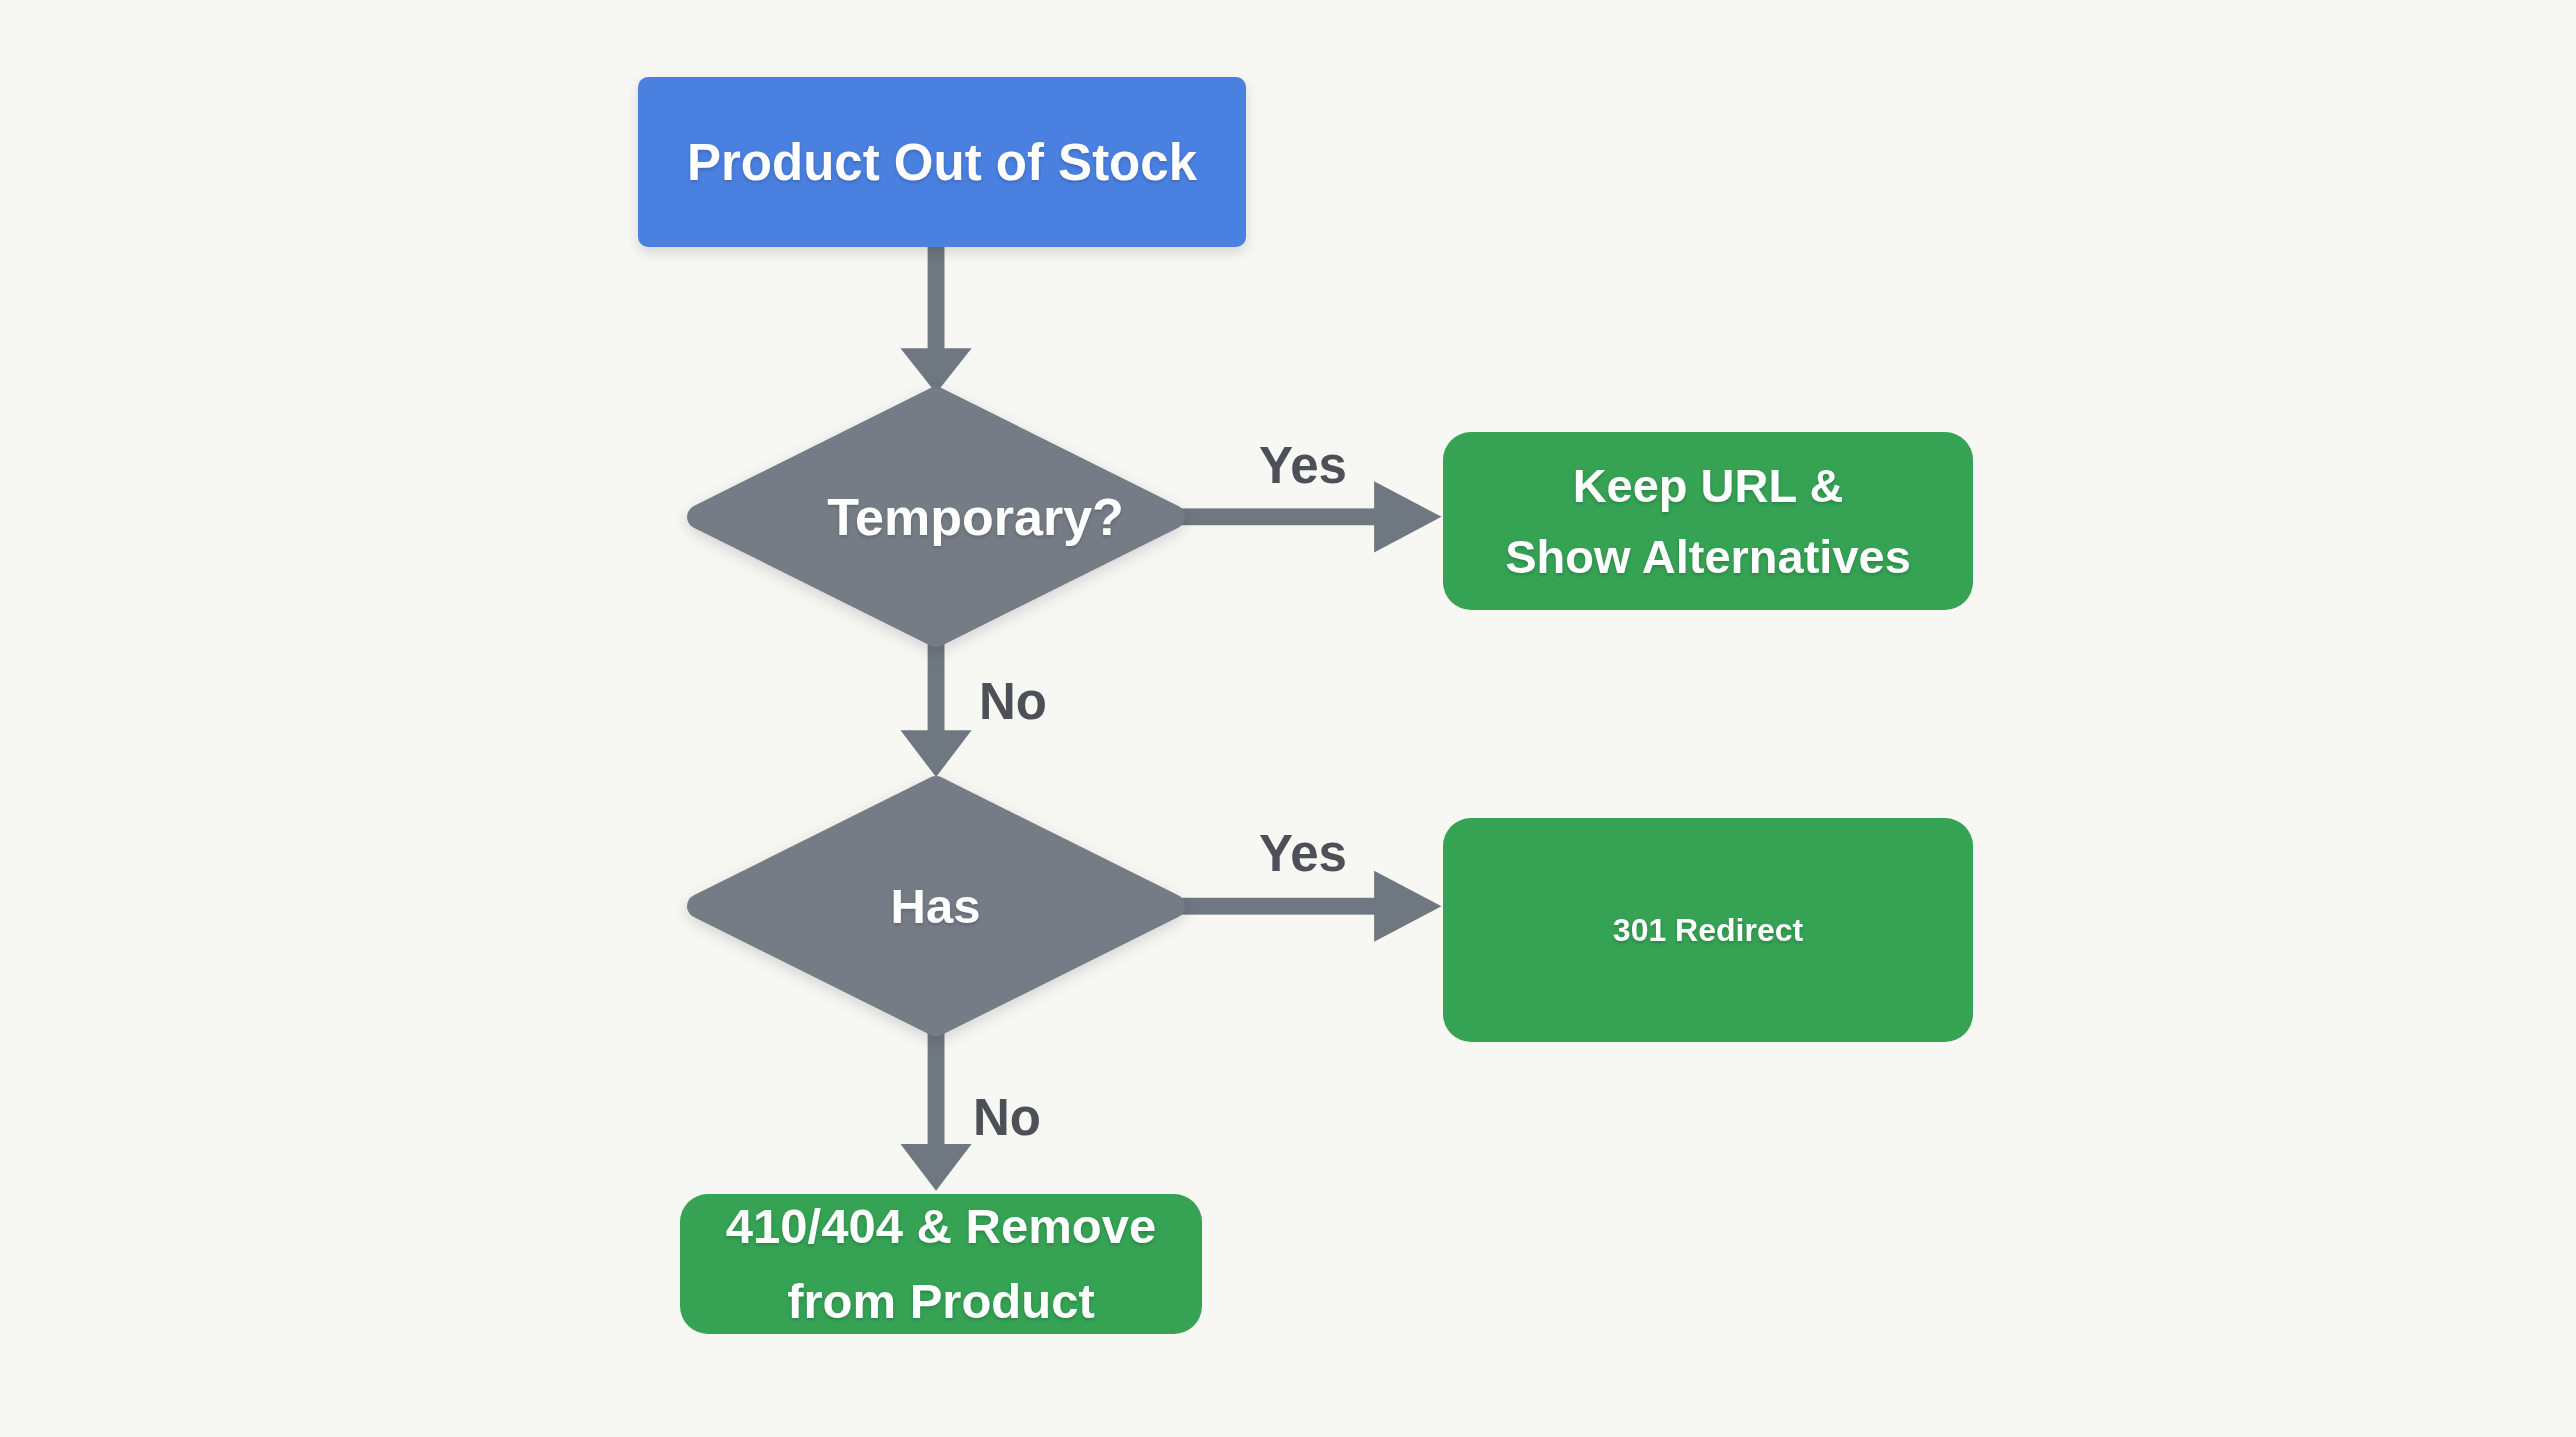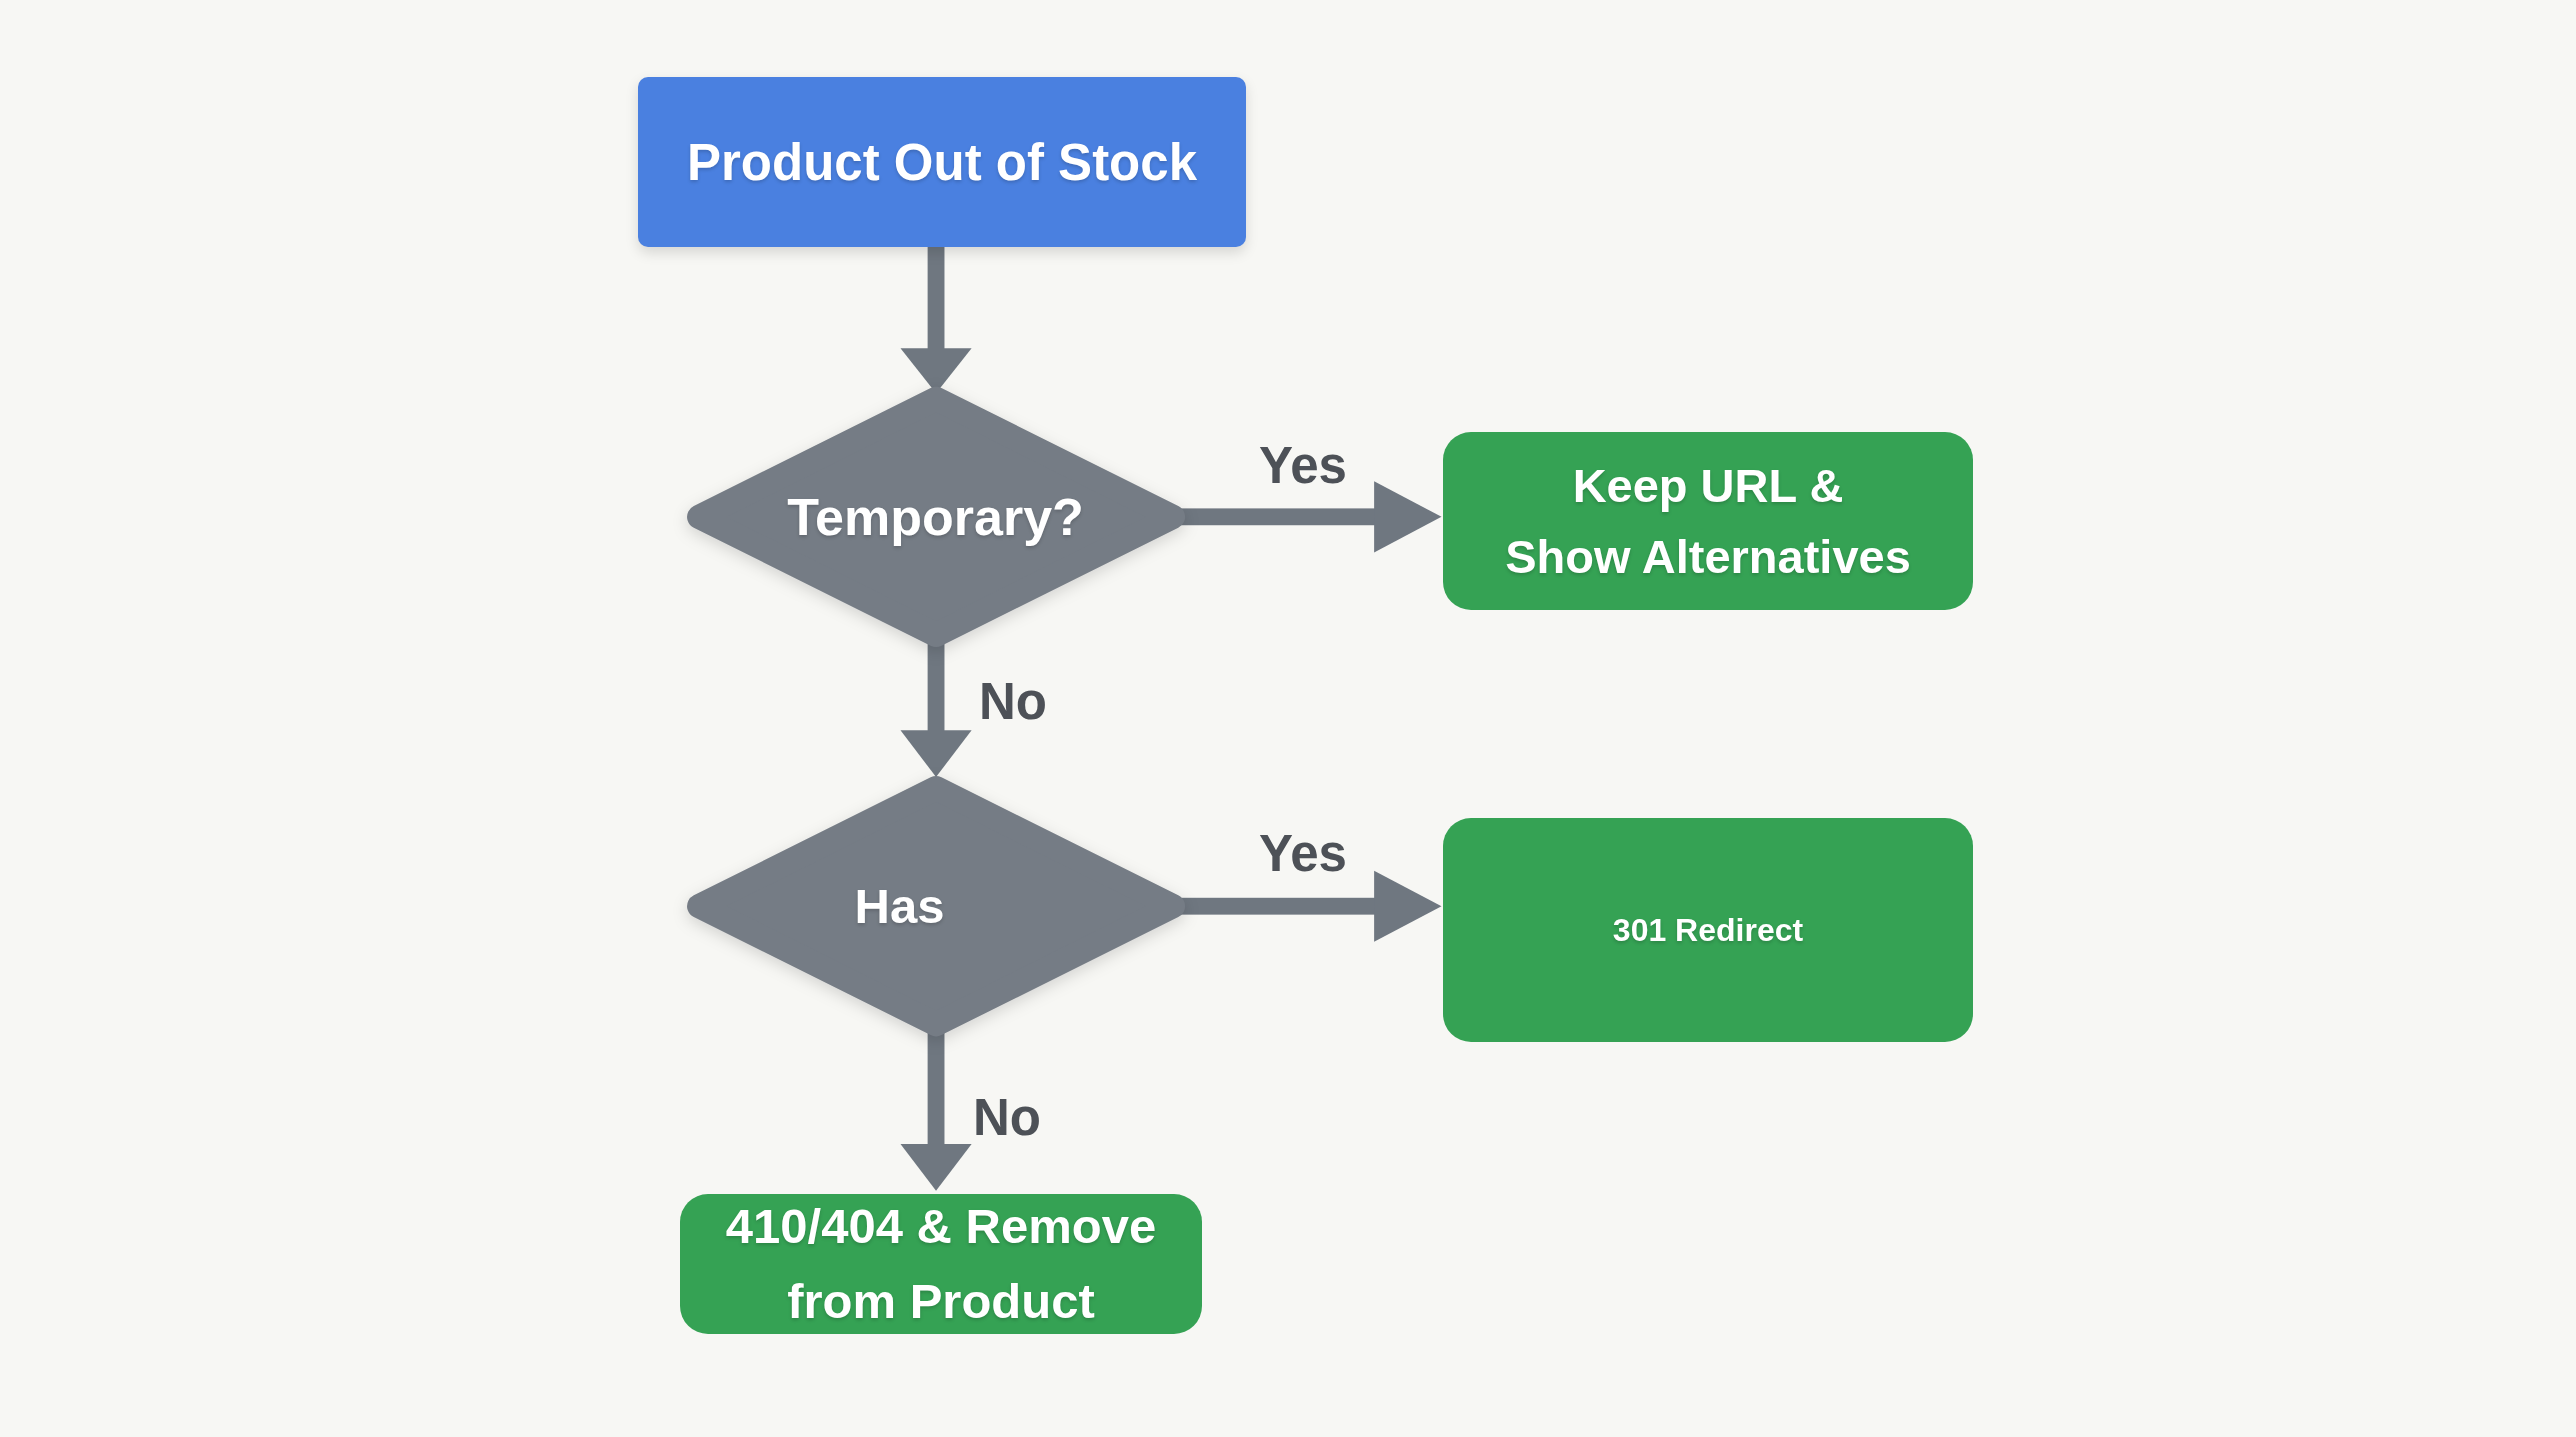--- a/index.html
+++ b/index.html
@@ -35,23 +35,23 @@
     box-sizing: border-box;
   }
   .rect-node {
     border-radius: 10px;
     box-shadow: 0 5.6px 13px rgba(0,0,0,0.13);
   }
   .start-node  { background: var(--start-fill, #4a80e0); }
   .action-node { background: var(--action-fill, #35a254); border-radius: 28px; gap: 14px; }
   .diamond-label { background: transparent; box-shadow: none; }
   #node-start            { left: 638px;  top: 77px;   width: 608px; height: 170px; font-size: 51px; }
-  #label-decision1       { left: 711px;  top: 412px;  width: 449px; height: 210px; font-size: 52px; }
+  #label-decision1       { left: 751px;  top: 412px;  width: 449px; height: 210px; font-size: 52px; }
   #node-action-keep-url  { left: 1443px; top: 432px;  width: 530px; height: 178px; font-size: 47px; line-height: 1.22; }
-  #label-decision2       { left: 675px;  top: 801px;  width: 449px; height: 210px; font-size: 49px; line-height: 1.2; }
+  #label-decision2       { left: 711px;  top: 801px;  width: 449px; height: 210px; font-size: 49px; line-height: 1.2; }
   #node-action-redirect  { left: 1443px; top: 818px;  width: 530px; height: 224px; font-size: 32px; }
   #node-action-remove    { left: 680px;  top: 1194px; width: 522px; height: 140px; font-size: 49px; line-height: 1.25; }
   .edge-label {
     position: absolute;
     transform: translate(-50%, -50%);
     color: var(--edge-label, #4d5157);
     font-size: 51px; font-weight: 700;
     white-space: nowrap;
   }
   #edge-label-yes1 { left: 1303px; top: 465px;  }

